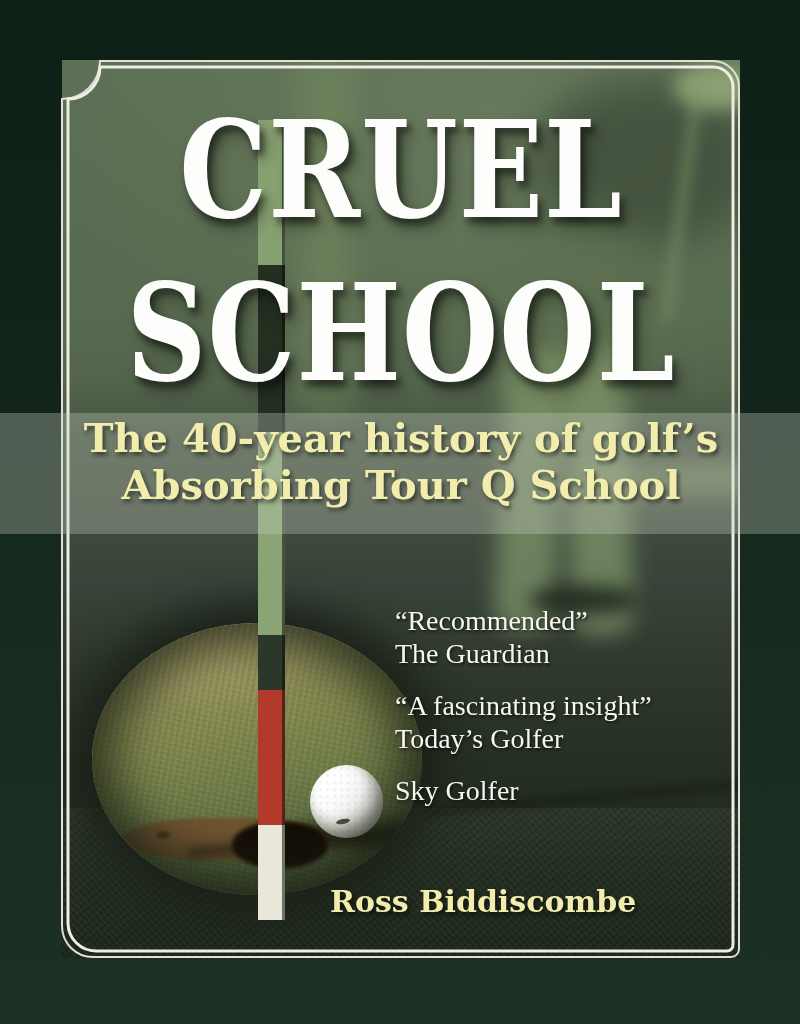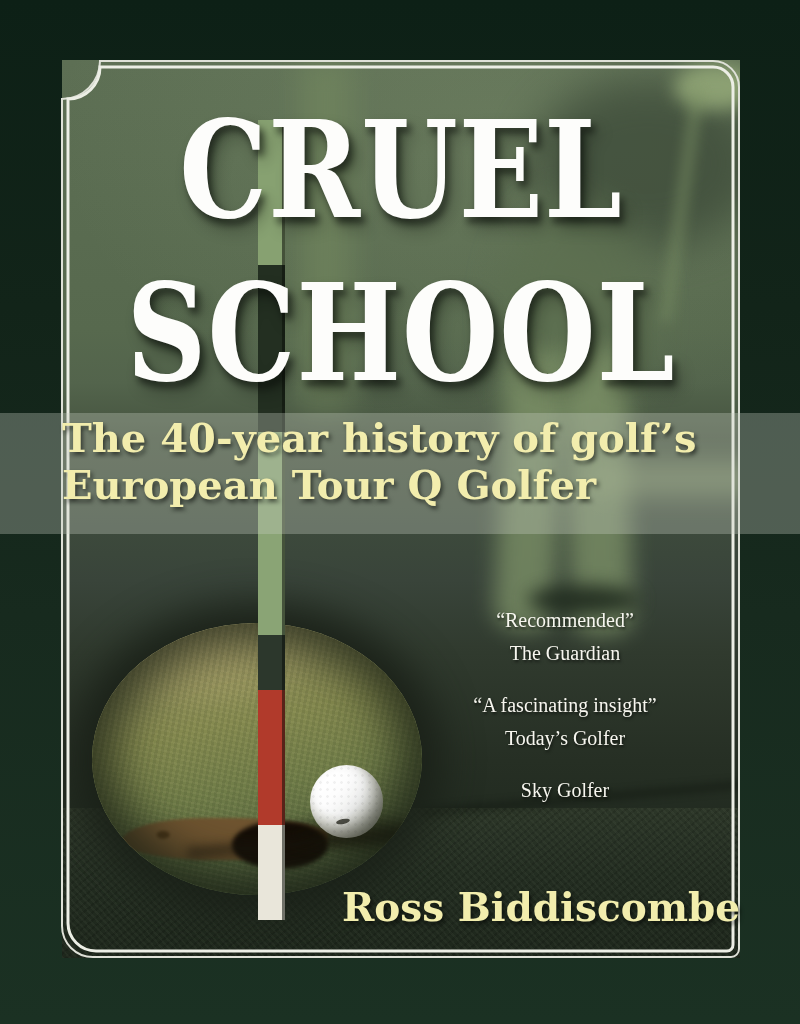--- a/index.html
+++ b/index.html
@@ -72,30 +72,30 @@
       #e9e6da 88.1%, #e9e6da 100%);
     border-right:3px solid rgba(12,17,11,.55);
   }
   
   .frame{position:absolute;left:0;top:0;}
   .band{position:absolute;left:0;top:413px;width:800px;height:121px;background:rgba(199,207,193,.33);}
   .title{position:absolute;left:62px;top:88px;width:678px;text-align:center;
     font-weight:bold;font-size:119px;line-height:143px;color:#fdfdfb;letter-spacing:1px;
     transform:scale(.93,1.14);transform-origin:top center;
     text-shadow:4px 5px 7px rgba(8,12,8,.6), 8px 10px 16px rgba(8,12,8,.3);}
-  .subtitle{position:absolute;left:62px;top:414px;width:678px;
+  .subtitle{position:absolute;left:62px;top:414px;width:678px;text-align:center;
     font-weight:bold;font-size:40px;line-height:47px;color:#f2edad;
     text-shadow:2px 3px 4px rgba(10,14,10,.6);}
-  .quotes{position:absolute;left:395px;top:604px;width:340px;text-align:center;
-    font-family:"Liberation Serif", serif;color:#f7f6ef;font-size:20px;line-height:33px;
+  .quotes{position:absolute;left:395px;top:604px;width:340px;text-align:left;
+    font-family:"Liberation Serif", serif;color:#f7f6ef;font-size:28px;line-height:33px;
     text-shadow:1px 2px 3px rgba(0,0,0,.6);}
   .quote-block{margin-bottom:19px;}
   .quote-source{}
-  .author{position:absolute;left:330px;top:884px;width:410px;text-align:right;
-    font-weight:bold;font-size:39px;color:#f2edad;text-shadow:2px 3px 4px rgba(5,8,5,.65);}
+  .author{position:absolute;left:330px;top:884px;width:410px;text-align:left;
+    font-weight:bold;font-size:30px;color:#f2edad;text-shadow:2px 3px 4px rgba(5,8,5,.65);}
 </style>
 </head>
 <body>
 
 <div class="page">
 
   <div class="cover">
     <div class="blob golfer-head-shade"></div>
     <div class="blob clubhead"></div>
     <div class="blob shaft"></div>
@@ -128,21 +128,21 @@
 
   <div class="band"></div>
 
   <div class="title">
     <div>CRUEL</div>
     <div>SCHOOL</div>
   </div>
 
   <div class="subtitle">
     <div>The 40-year history of golf’s</div>
-    <div>European Tour Q Golfer</div>
+    <div>Absorbing Tour Q School</div>
   </div>
 
   <div class="quotes">
     <div class="quote-block">
       <div class="quote-text">“Recommended”</div>
       <div class="quote-source">The Guardian</div>
     </div>
     <div class="quote-block">
       <div class="quote-text">“A fascinating insight”</div>
       <div class="quote-source">Today’s Golfer</div>

